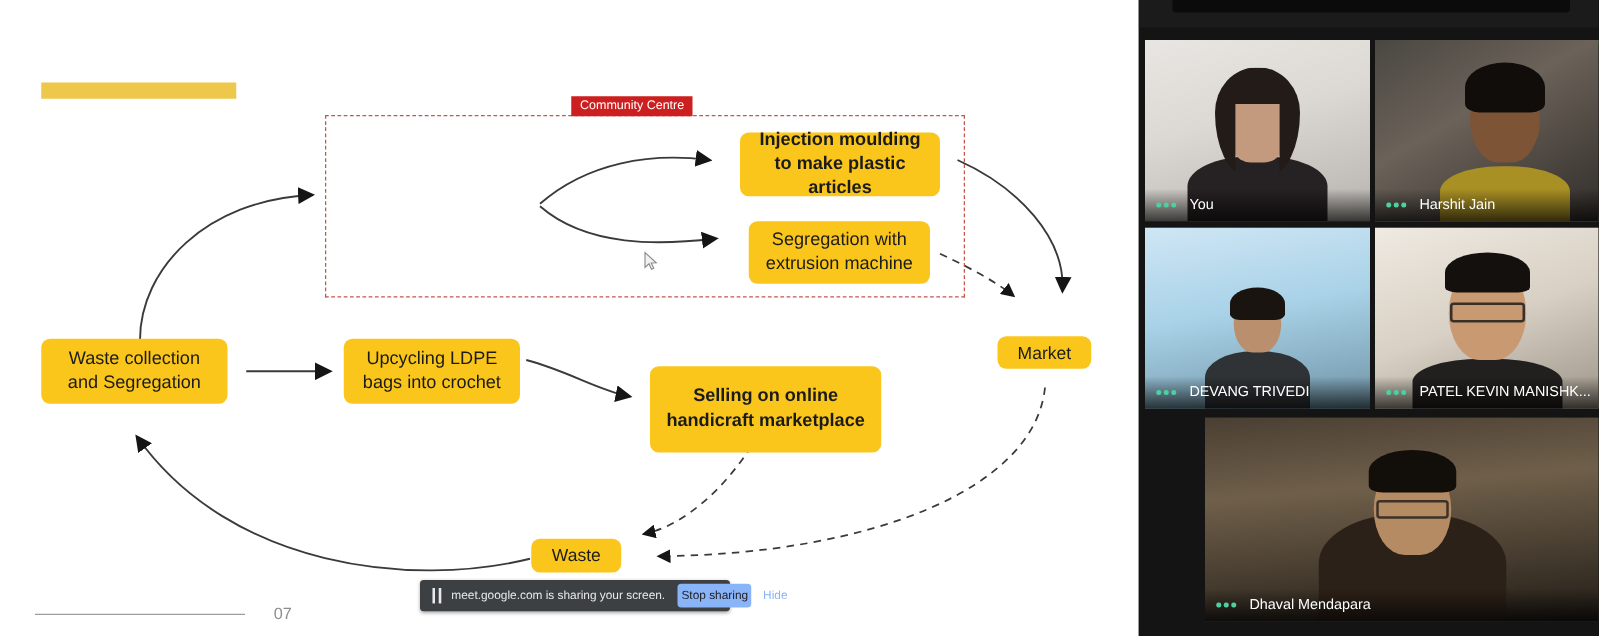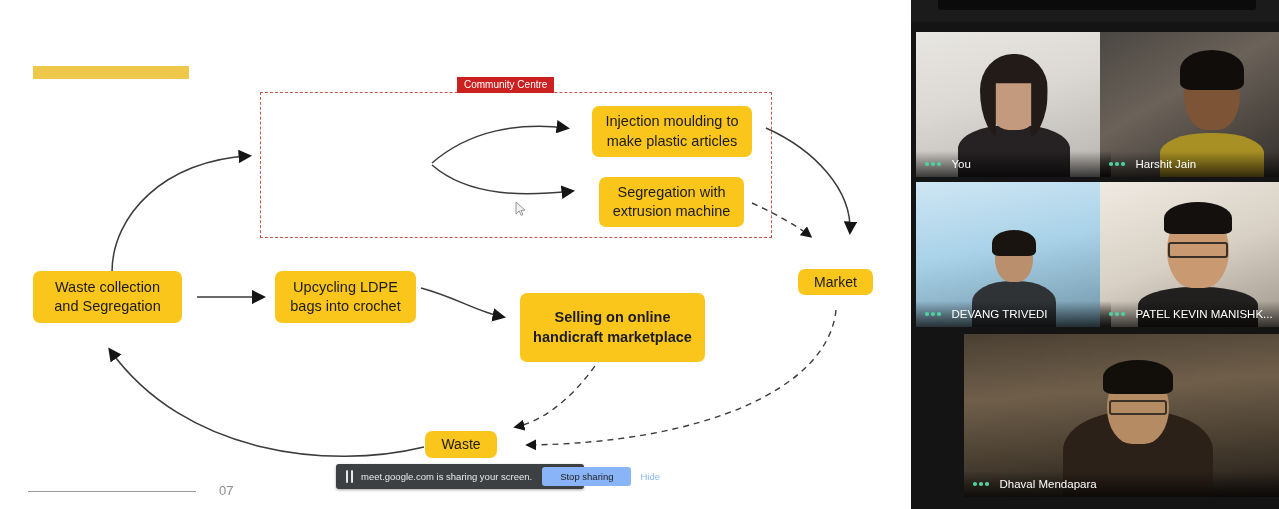--- a/index.html
+++ b/index.html
@@ -78,21 +78,21 @@
     display: flex;
     align-items: center;
     justify-content: center;
     text-align: center;
     box-sizing: border-box;
     padding: 6px 10px;
     z-index: 3;
   }
 
   .n-shred      { left: 288px; top: 136px; width: 139px; height: 54px; }
-  .n-injection  { left: 592px; top: 106px; width: 160px; height: 51px; }
+  .n-injection  { left: 592px; top: 106px; width: 160px; height: 51px; font-weight: bold; }
   .n-pellet     { left: 599px; top: 177px; width: 145px; height: 50px; }
   .n-waste-coll { left: 33px;  top: 271px; width: 149px; height: 52px; }
   .n-upcycle    { left: 275px; top: 271px; width: 141px; height: 52px; }
   .n-selling    { left: 520px; top: 293px; width: 185px; height: 69px; font-weight: bold; }
   .n-market     { left: 798px; top: 269px; width: 75px;  height: 26px; font-size: 14px; }
   .n-waste      { left: 425px; top: 431px; width: 72px;  height: 27px; font-size: 14px; }
 
   
   #connectors {
     position: absolute;
@@ -148,21 +148,21 @@
     font-size: 9.5px;
     margin-left: 7px;
     white-space: nowrap;
     flex: 0 0 auto;
   }
   .share-stop {
     margin-left: 10px;
     background: #8ab4f8;
     color: #202124;
     font-size: 9.5px;
-    padding: 4px 18px;
+    padding: 4px 3px;
     border-radius: 3px;
     white-space: nowrap;
     border: none;
     cursor: pointer;
     font-family: inherit;
   }
   .share-hide {
     margin-left: 9px;
     color: #8ab4f8;
     font-size: 9.5px;
@@ -175,21 +175,20 @@
     position: absolute;
     left: 911px; top: 0;
     width: 368px; height: 509px;
     background: #141414;
     overflow: hidden;
   }
   .tile {
     position: absolute;
     overflow: hidden;
     background: #2b2b2b;
-    padding-left: 15px;
   }
   .tile .feed {
     position: absolute;
     inset: 0;
   }
   .tile .namebar {
     position: absolute;
     left: 0; right: 0; bottom: 0;
     height: 26px;
     display: flex;

